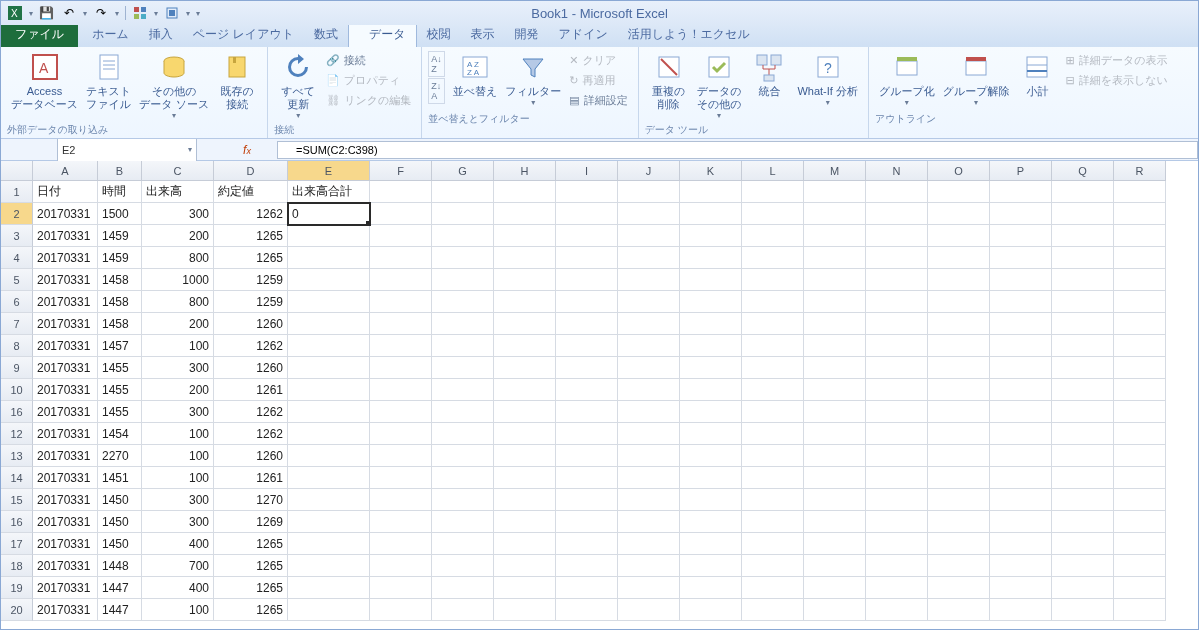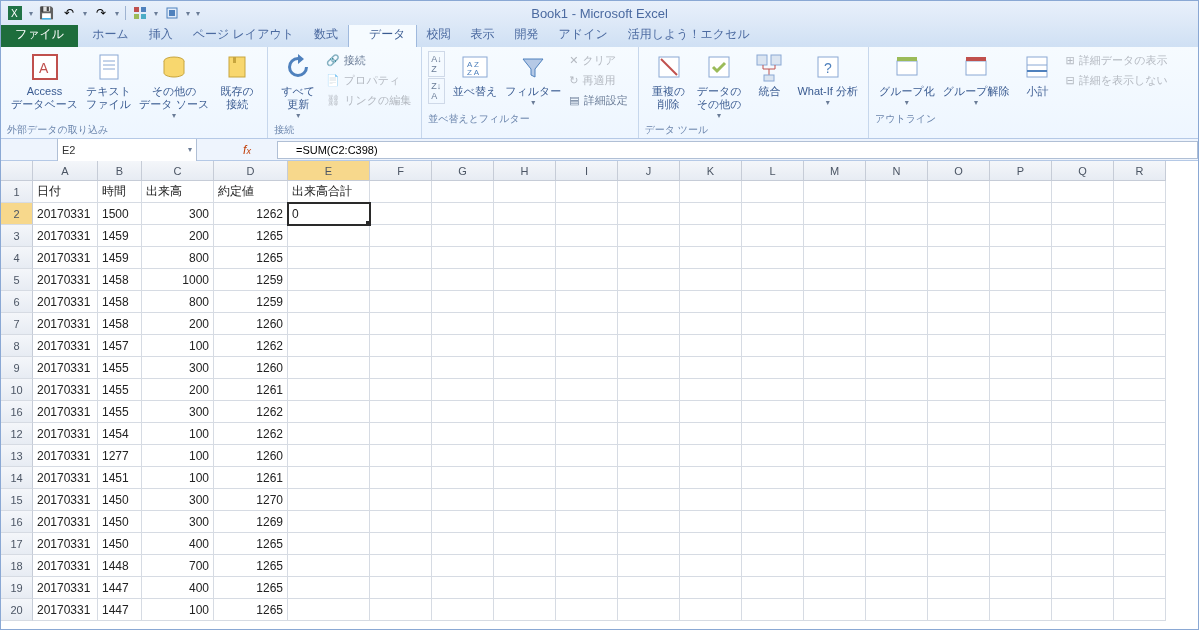--- a/index.html
+++ b/index.html
@@ -728,21 +728,21 @@
         <div class="cell cM"></div>
         <div class="cell cN"></div>
         <div class="cell cO"></div>
         <div class="cell cP"></div>
         <div class="cell cQ"></div>
         <div class="cell cR"></div>
       </div>
       <div class="row">
         <div class="rowhead">13</div>
         <div class="cell cA">20170331</div>
-        <div class="cell cB">1277</div>
+        <div class="cell cB">2270</div>
         <div class="cell cC num">100</div>
         <div class="cell cD num">1260</div>
         <div class="cell cE"></div>
         <div class="cell cF"></div>
         <div class="cell cG"></div>
         <div class="cell cH"></div>
         <div class="cell cI"></div>
         <div class="cell cJ"></div>
         <div class="cell cK"></div>
         <div class="cell cL"></div>

